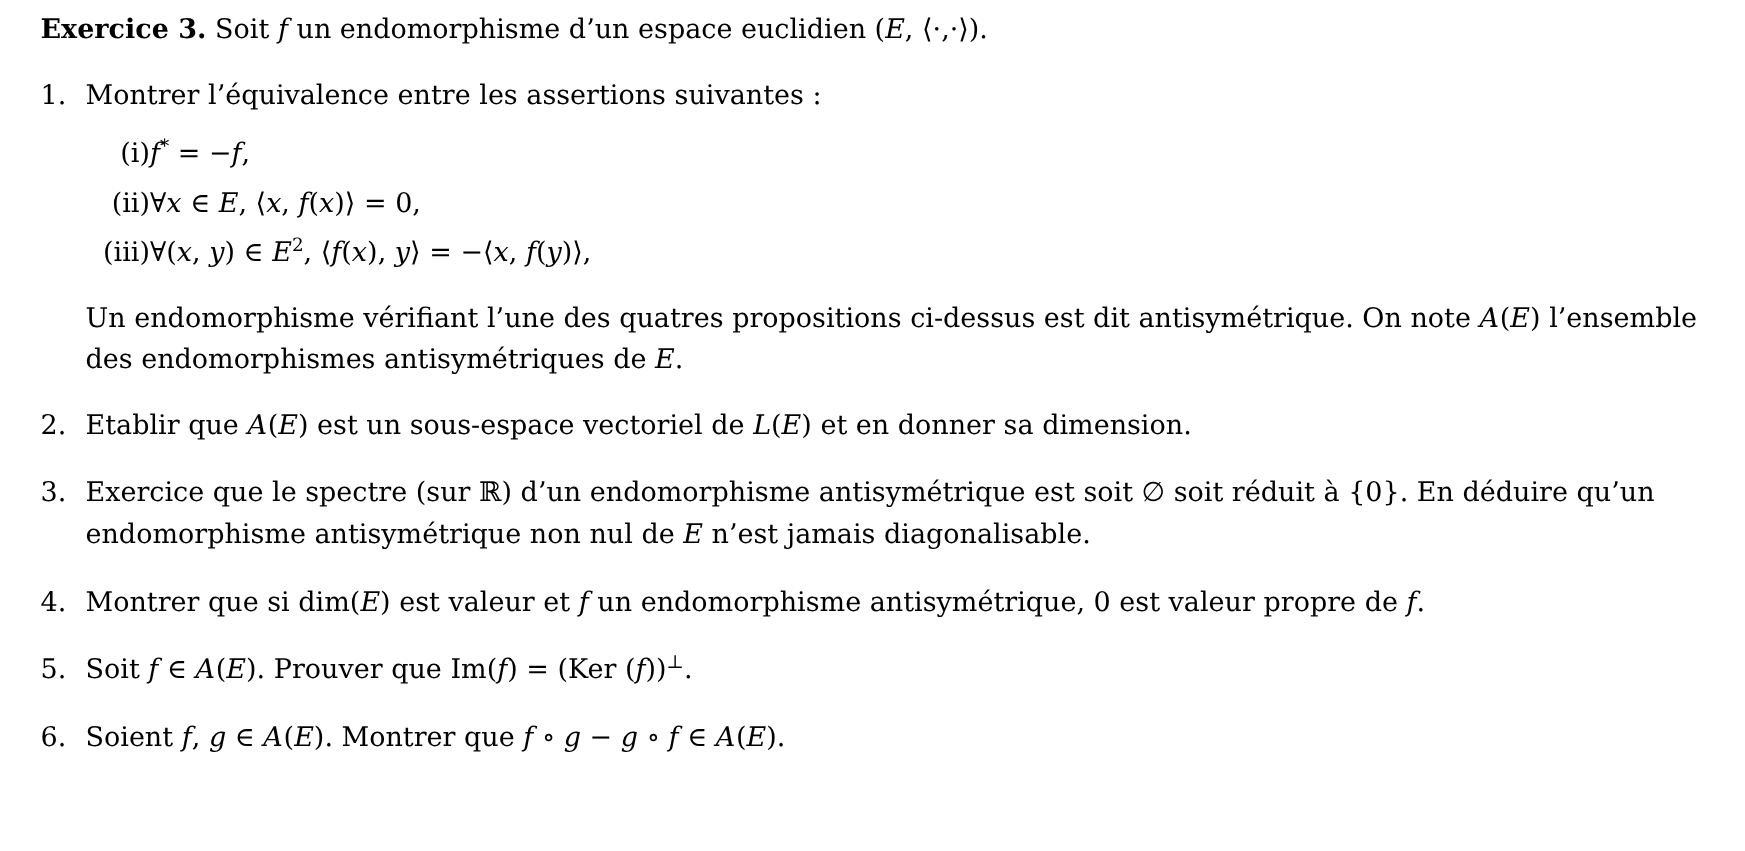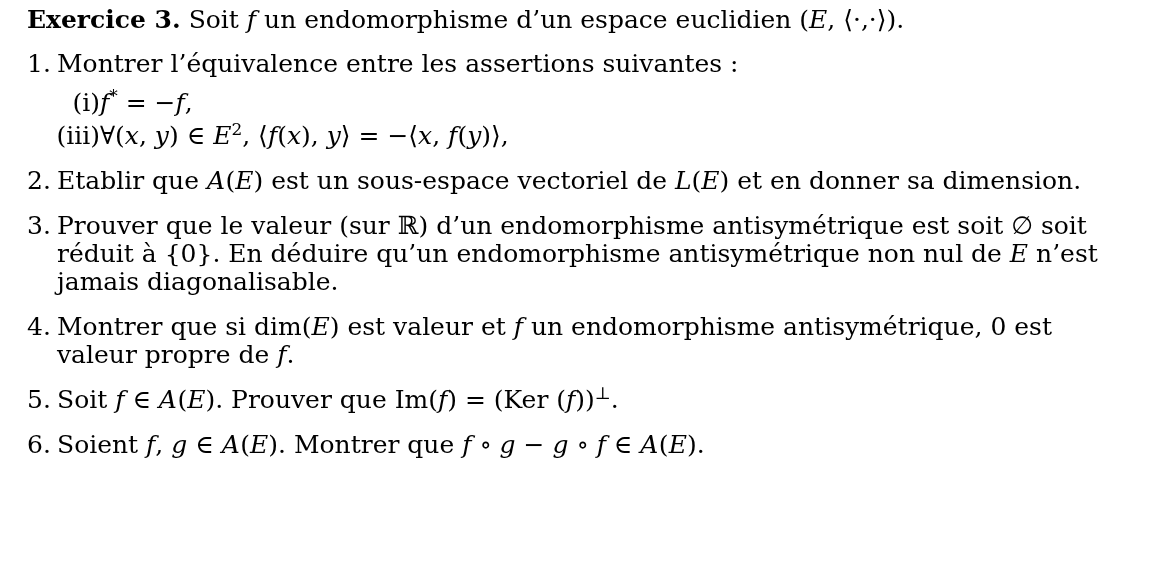--- a/index.html
+++ b/index.html
@@ -9,21 +9,21 @@
   }
   .page {
     position: relative;
     width: 1163px;
     height: 567px;
     box-sizing: border-box;
     padding: 6px 26px 0 27px;
     background: #ffffff;
     color: #000000;
     font-family: "DejaVu Serif", "DejaVu Sans", "Liberation Serif", serif;
-    font-size: 25px;
+    font-size: 18px;
     overflow: hidden;
   }
   
   .s-rm { font-style: normal; }
   .s-it { font-style: italic; }
   .s-bf { font-weight: bold; }
   .s-cal { font-style: italic; font-family: "DejaVu Serif", serif; letter-spacing: 0.5px; }
   .s-bb { font-style: normal; }
   .s-sup { vertical-align: super; font-size: 68%; line-height: 0; }
 
@@ -79,34 +79,39 @@
     <span class="num">1.</span>
     <span class="ibody"><span class="s-rm">Montrer l’équivalence entre les assertions suivantes :</span></span>
   </div>
 
   <div class="subitems">
     <div class="subitem">
       <span class="slabel">(i)</span>
       <span class="sbody"><span class="s-it">f</span><span class="s-sup">*</span><span class="s-rm"> = −</span><span class="s-it">f</span><span class="s-rm">,</span></span>
     </div>
     <div class="subitem">
+      <span class="slabel">(ii)</span>
+      <span class="sbody"><span class="s-rm">∀</span><span class="s-it">x</span><span class="s-rm"> ∈ </span><span class="s-it">E</span><span class="s-rm">, ⟨</span><span class="s-it">x</span><span class="s-rm">, </span><span class="s-it">f</span><span class="s-rm">(</span><span class="s-it">x</span><span class="s-rm">)⟩ = 0,</span></span>
+    </div>
+    <div class="subitem">
       <span class="slabel">(iii)</span>
       <span class="sbody"><span class="s-rm">∀(</span><span class="s-it">x</span><span class="s-rm">, </span><span class="s-it">y</span><span class="s-rm">) ∈ </span><span class="s-it">E</span><span class="s-sup">2</span><span class="s-rm">, ⟨</span><span class="s-it">f</span><span class="s-rm">(</span><span class="s-it">x</span><span class="s-rm">), </span><span class="s-it">y</span><span class="s-rm">⟩ = −⟨</span><span class="s-it">x</span><span class="s-rm">, </span><span class="s-it">f</span><span class="s-rm">(</span><span class="s-it">y</span><span class="s-rm">)⟩,</span></span>
     </div>
   </div>
 
+  <p class="note"><span class="s-rm">Un endomorphisme vérifiant l’une des quatres propositions ci-dessus est dit antisymétrique. On note </span><span class="s-cal">A</span><span class="s-rm">(</span><span class="s-it">E</span><span class="s-rm">) l’ensemble des endomorphismes antisymétriques de </span><span class="s-it">E</span><span class="s-rm">.</span></p>
 
   <div class="item">
     <span class="num">2.</span>
     <span class="ibody"><span class="s-rm">Etablir que </span><span class="s-cal">A</span><span class="s-rm">(</span><span class="s-it">E</span><span class="s-rm">) est un sous-espace vectoriel de </span><span class="s-it">L</span><span class="s-rm">(</span><span class="s-it">E</span><span class="s-rm">) et en donner sa dimension.</span></span>
   </div>
 
   <div class="item">
     <span class="num">3.</span>
-    <span class="ibody"><span class="s-rm">Prouver que le valeur (sur </span><span class="s-bb">ℝ</span><span class="s-rm">) d’un endomorphisme antisymétrique est soit ∅ soit réduit à {0}. En déduire qu’un endomorphisme antisymétrique non nul de </span><span class="s-it">E</span><span class="s-rm"> n’est jamais diagonalisable.</span></span>
+    <span class="ibody"><span class="s-rm">Exercice que le spectre (sur </span><span class="s-bb">ℝ</span><span class="s-rm">) d’un endomorphisme antisymétrique est soit ∅ soit réduit à {0}. En déduire qu’un endomorphisme antisymétrique non nul de </span><span class="s-it">E</span><span class="s-rm"> n’est jamais diagonalisable.</span></span>
   </div>
 
   <div class="item">
     <span class="num">4.</span>
     <span class="ibody"><span class="s-rm">Montrer que si dim(</span><span class="s-it">E</span><span class="s-rm">) est valeur et </span><span class="s-it">f</span><span class="s-rm"> un endomorphisme antisymétrique, 0 est valeur propre de </span><span class="s-it">f</span><span class="s-rm">.</span></span>
   </div>
 
   <div class="item">
     <span class="num">5.</span>
     <span class="ibody"><span class="s-rm">Soit </span><span class="s-it">f</span><span class="s-rm"> ∈ </span><span class="s-cal">A</span><span class="s-rm">(</span><span class="s-it">E</span><span class="s-rm">). Prouver que Im(</span><span class="s-it">f</span><span class="s-rm">) = (Ker (</span><span class="s-it">f</span><span class="s-rm">))</span><span class="s-sup">⊥</span><span class="s-rm">.</span></span>

